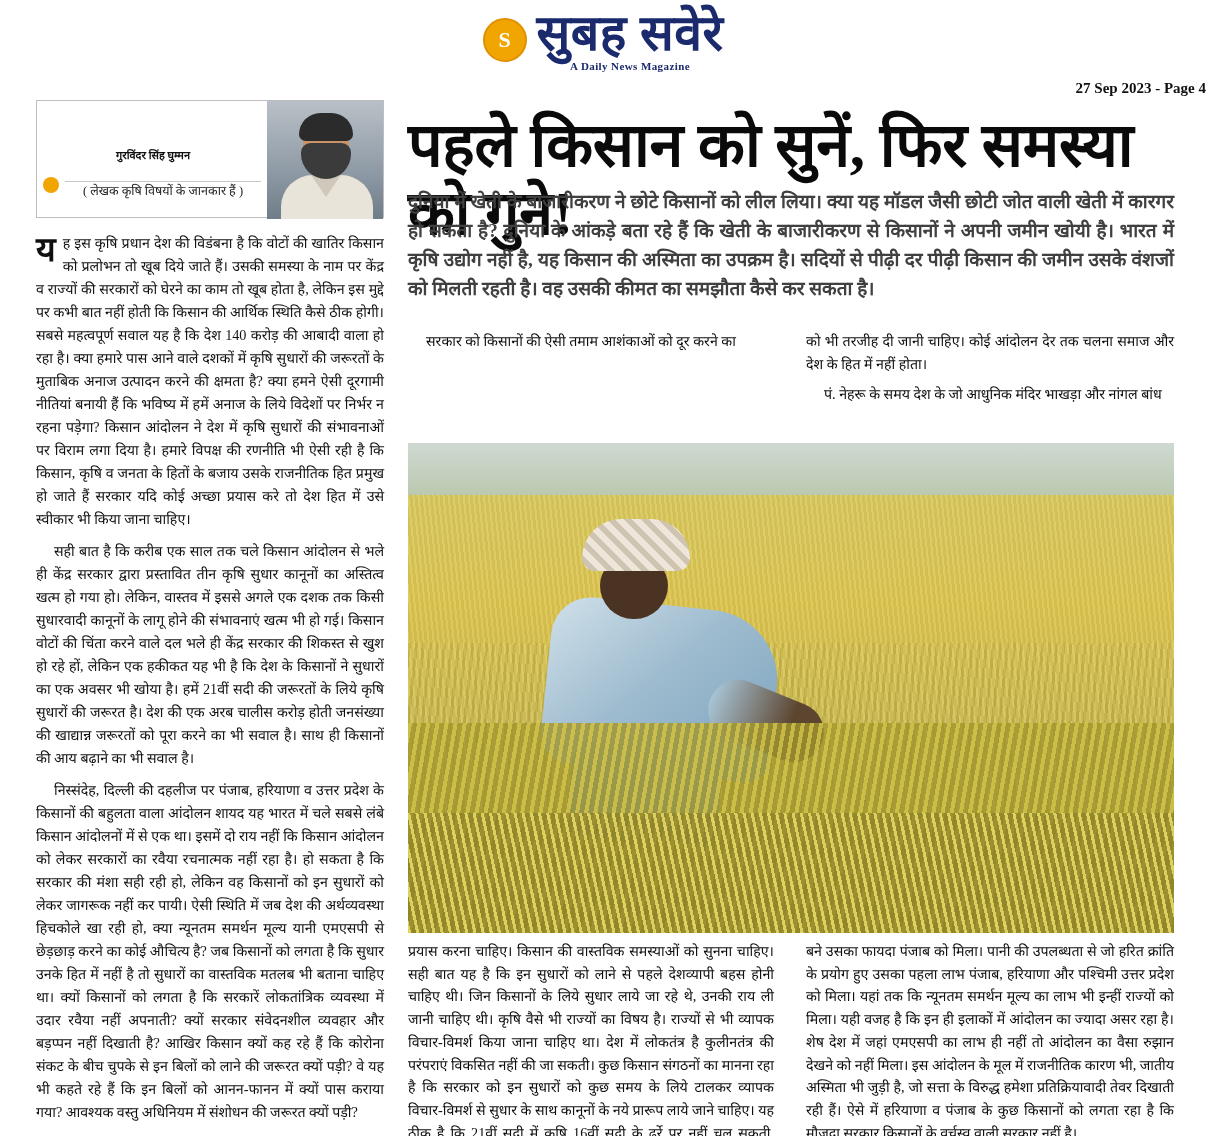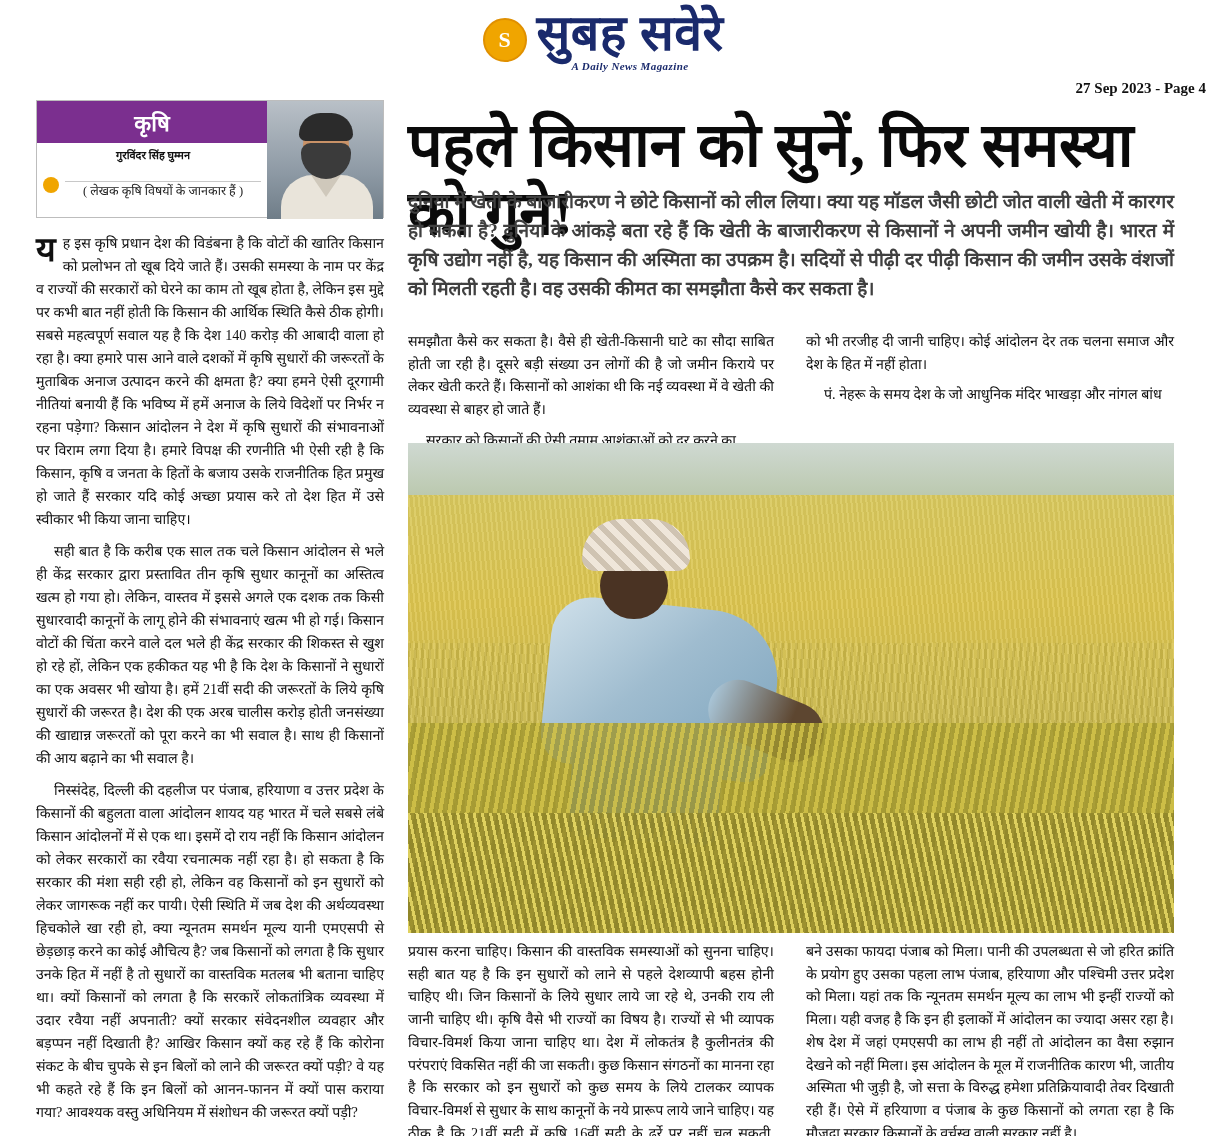--- a/index.html
+++ b/index.html
@@ -58,21 +58,20 @@
     letter-spacing: 0.5px;
     line-height: 1;
   }
   .paper-tag {
     font-family: "Liberation Serif", serif;
     font-size: 11px;
     font-weight: bold;
     color: #1a2a6c;
     letter-spacing: 0.4px;
     margin-top: 2px;
-    font-style: italic;
   }
   .issue-line {
     font-family: "Liberation Serif", serif;
     font-size: 15px;
     font-weight: bold;
     color: #111;
     margin-top: 8px;
     text-align: right;
   }
 
@@ -337,21 +336,20 @@
         <div class="paper-name">सुबह सवेरे</div>
         <div class="paper-tag">A Daily News Magazine</div>
       </div>
     </div>
     <div class="issue-line">27 Sep 2023 - Page 4</div>
   </div>
 
   <div class="left-col">
 
     <div class="byline-box">
-      <div class="cat-band">कृषि</div>
       <div class="author-dot"></div>
       <div class="author-name">गुरविंदर सिंह घुम्मन</div>
       <div class="author-sub">( लेखक कृषि विषयों के जानकार हैं )</div>
       <div class="author-photo">
         <div class="photo-bg"></div>
         <div class="photo-body"></div>
         <div class="photo-collar"></div>
         <div class="photo-head"></div>
         <div class="photo-beard"></div>
         <div class="photo-hair"></div>
@@ -365,21 +363,20 @@
       <p class="indent">सही बात है कि करीब एक साल तक चले किसान आंदोलन से भले ही केंद्र सरकार द्वारा प्रस्तावित तीन कृषि सुधार कानूनों का अस्तित्व खत्म हो गया हो। लेकिन, वास्तव में इससे अगले एक दशक तक किसी सुधारवादी कानूनों के लागू होने की संभावनाएं खत्म भी हो गई। किसान वोटों की चिंता करने वाले दल भले ही केंद्र सरकार की शिकस्त से खुश हो रहे हों, लेकिन एक हकीकत यह भी है कि देश के किसानों ने सुधारों का एक अवसर भी खोया है। हमें 21वीं सदी की जरूरतों के लिये कृषि सुधारों की जरूरत है। देश की एक अरब चालीस करोड़ होती जनसंख्या की खाद्यान्न जरूरतों को पूरा करने का भी सवाल है। साथ ही किसानों की आय बढ़ाने का भी सवाल है।</p>
       <p class="indent">निस्संदेह, दिल्ली की दहलीज पर पंजाब, हरियाणा व उत्तर प्रदेश के किसानों की बहुलता वाला आंदोलन शायद यह भारत में चले सबसे लंबे किसान आंदोलनों में से एक था। इसमें दो राय नहीं कि किसान आंदोलन को लेकर सरकारों का रवैया रचनात्मक नहीं रहा है। हो सकता है कि सरकार की मंशा सही रही हो, लेकिन वह किसानों को इन सुधारों को लेकर जागरूक नहीं कर पायी। ऐसी स्थिति में जब देश की अर्थव्यवस्था हिचकोले खा रही हो, क्या न्यूनतम समर्थन मूल्य यानी एमएसपी से छेड़छाड़ करने का कोई औचित्य है? जब किसानों को लगता है कि सुधार उनके हित में नहीं है तो सुधारों का वास्तविक मतलब भी बताना चाहिए था। क्यों किसानों को लगता है कि सरकारें लोकतांत्रिक व्यवस्था में उदार रवैया नहीं अपनाती? क्यों सरकार संवेदनशील व्यवहार और बड़प्पन नहीं दिखाती है? आखिर किसान क्यों कह रहे हैं कि कोरोना संकट के बीच चुपके से इन बिलों को लाने की जरूरत क्यों पड़ी? वे यह भी कहते रहे हैं कि इन बिलों को आनन-फानन में क्यों पास कराया गया? आवश्यक वस्तु अधिनियम में संशोधन की जरूरत क्यों पड़ी?</p>
       <p class="indent">दरअसल, पूरी दुनिया में खेती के बाजारीकरण ने छोटे किसानों को लील लिया। क्या यह मॉडल जैसी छोटी जोत वाली खेती में कारगर हो सकता है? दुनिया के आंकड़े बता रहे हैं कि खेती के बाजारीकरण से किसानों ने अपनी जमीन खोयी है। भारत में कृषि उद्योग नहीं है, यह किसान की अस्मिता का उपक्रम है। सदियों से पीढ़ी दर पीढ़ी किसान की जमीन उसके वंशजों को मिलती रहती है। वह उसकी कीमत का</p>
     </div>
   </div>
 
   <div class="headline">पहले किसान को सुनें, फिर समस्या को गुने!</div>
   <div class="deck">दुनिया में खेती के बाजारीकरण ने छोटे किसानों को लील लिया। क्या यह मॉडल जैसी छोटी जोत वाली खेती में कारगर हो सकता है? दुनिया के आंकड़े बता रहे हैं कि खेती के बाजारीकरण से किसानों ने अपनी जमीन खोयी है। भारत में कृषि उद्योग नहीं है, यह किसान की अस्मिता का उपक्रम है। सदियों से पीढ़ी दर पीढ़ी किसान की जमीन उसके वंशजों को मिलती रहती है। वह उसकी कीमत का समझौता कैसे कर सकता है।</div>
 
   <div class="sub-col" id="subcolA">
-    <p>समझौता कैसे कर सकता है। वैसे ही खेती-किसानी घाटे का सौदा साबित होती जा रही है। दूसरे बड़ी संख्या उन लोगों की है जो जमीन किराये पर लेकर खेती करते हैं। किसानों को आशंका थी कि नई व्यवस्था में वे खेती की व्यवस्था से बाहर हो जाते हैं।</p>
     <p class="indent">सरकार को किसानों की ऐसी तमाम आशंकाओं को दूर करने का</p>
   </div>
   <div class="sub-col" id="subcolB">
     <p>को भी तरजीह दी जानी चाहिए। कोई आंदोलन देर तक चलना समाज और देश के हित में नहीं होता।</p>
     <p class="indent">पं. नेहरू के समय देश के जो आधुनिक मंदिर भाखड़ा और नांगल बांध</p>
   </div>
 
   <div class="photo-main">
     <div class="field-sky"></div>
     <div class="tree-line"></div>

